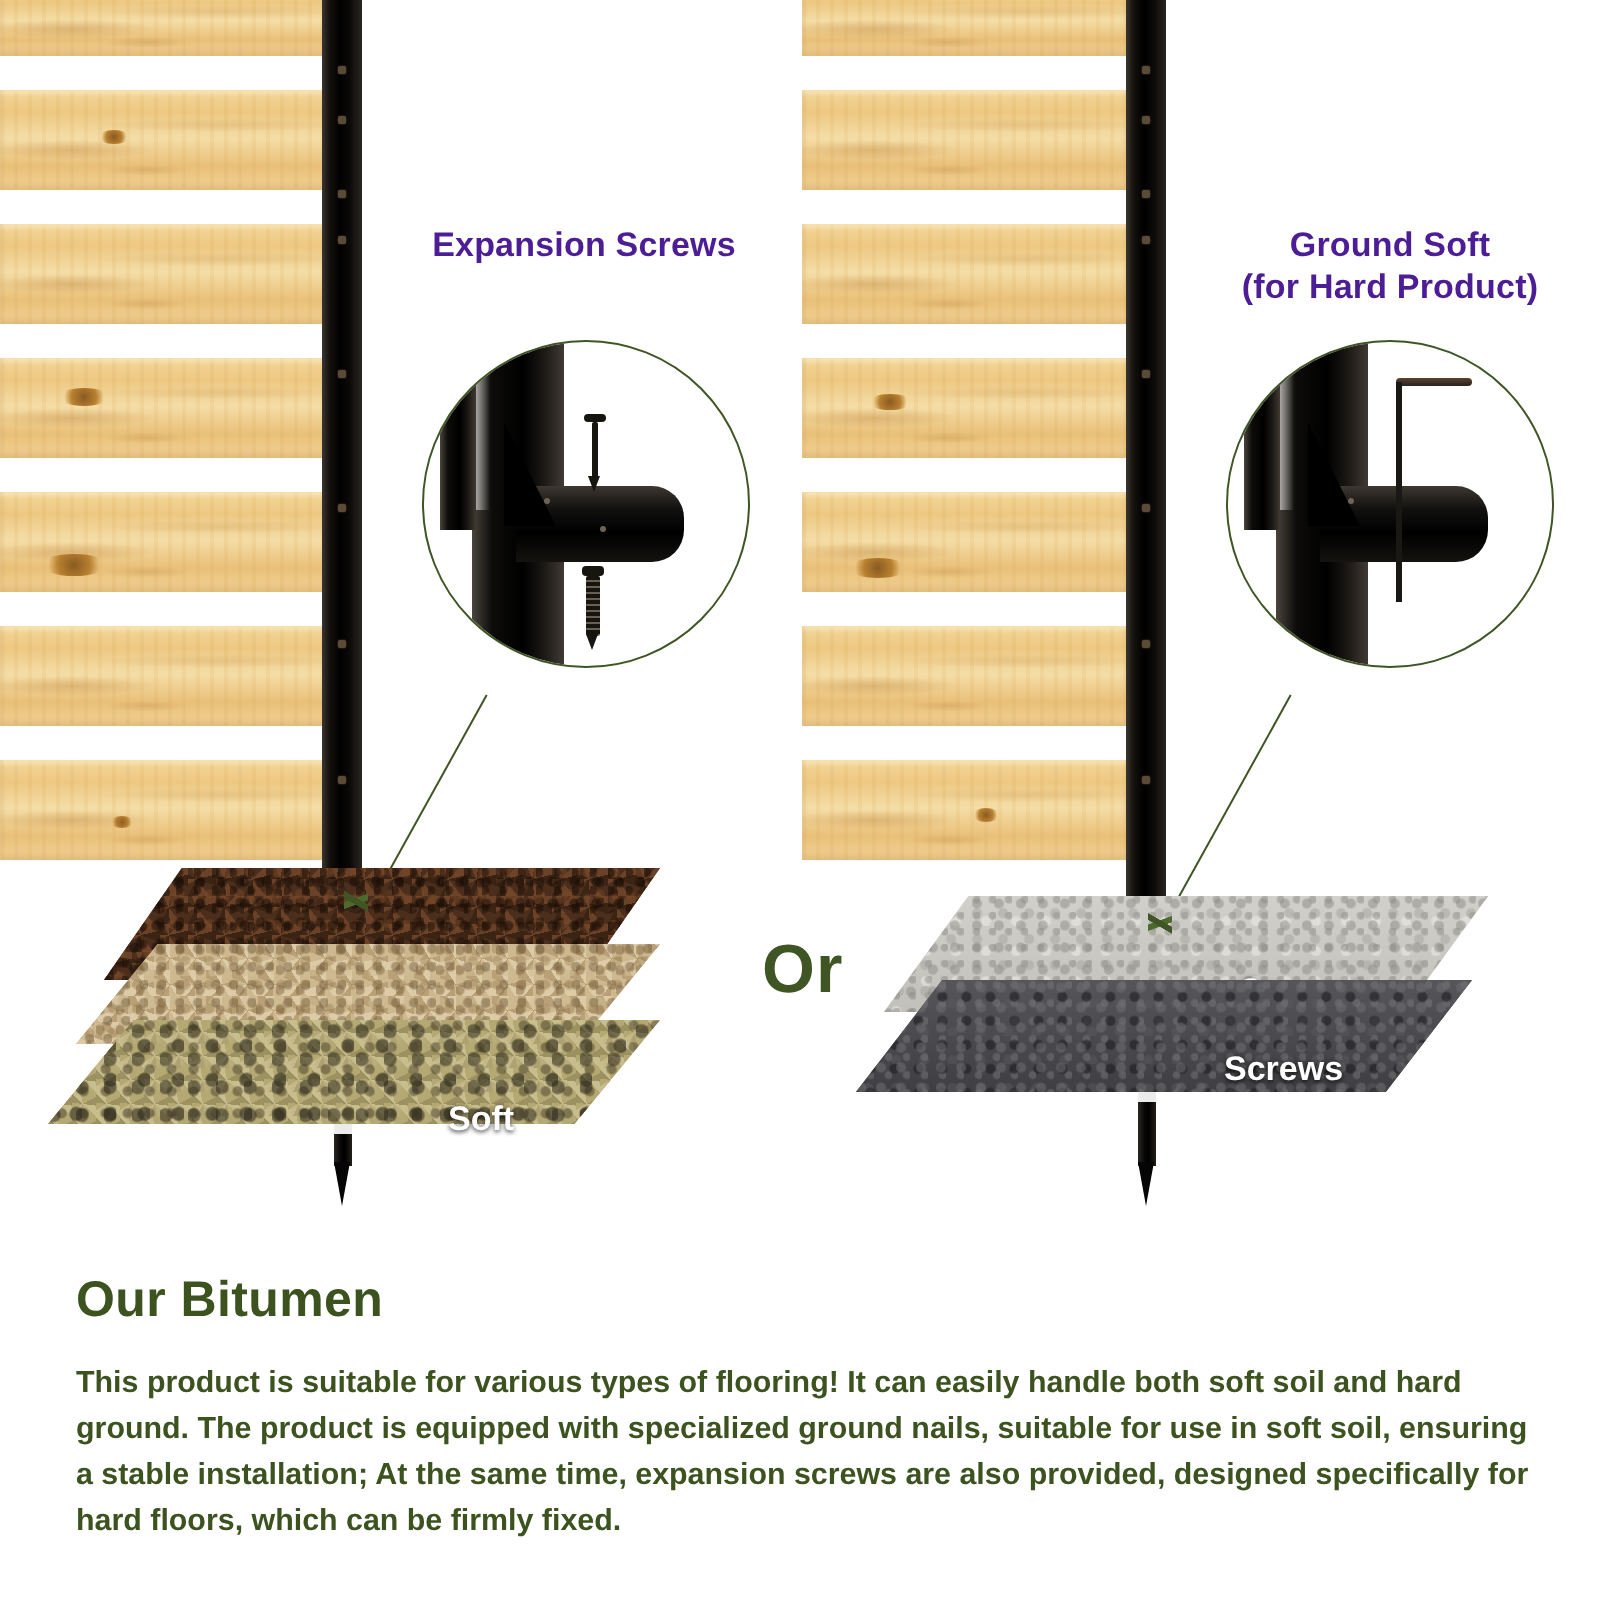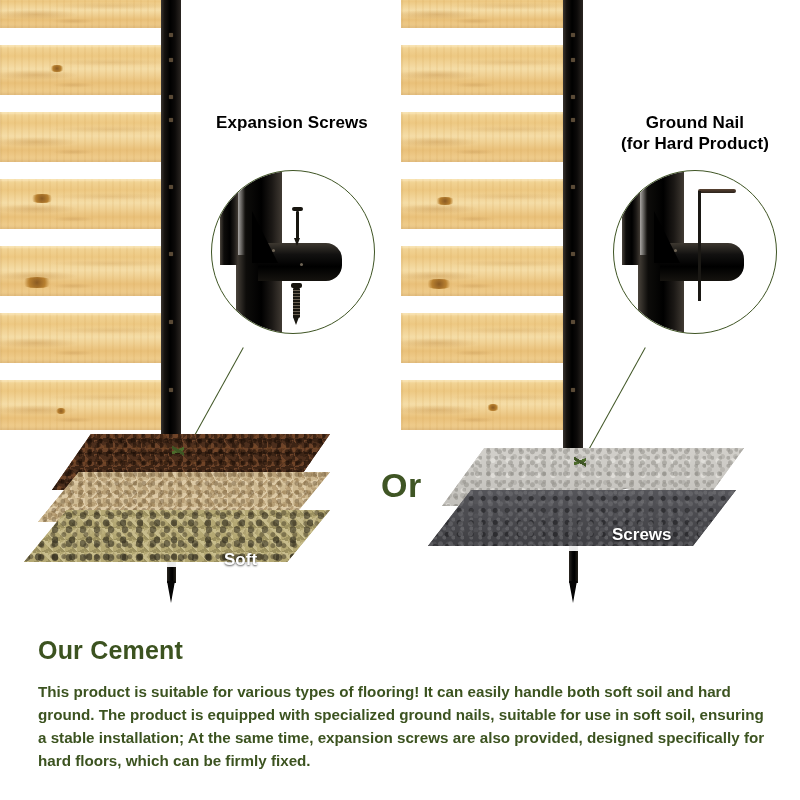--- a/index.html
+++ b/index.html
@@ -42,21 +42,21 @@
     background:linear-gradient(90deg,#2b2722 0%,#050505 40%,#000 60%,#232019 100%);
   }
   .stake-tip{
     position:absolute; width:0; height:0;
     border-left:4.5px solid transparent; border-right:4.5px solid transparent;
     border-top:22px solid #050505;
   }
 
   
   .callout-label{
-    position:absolute; text-align:center; color:#000000;
+    position:absolute; text-align:center; color:#4c1d95;
     font-weight:bold; font-size:17px; line-height:1.25; letter-spacing:.1px;
     white-space:nowrap;
   }
   .callout-label .sub{ display:block; }
 
   
   .mag{ position:absolute; border-radius:50%; background:#ffffff;
         border:1.6px solid #3f5524; overflow:hidden; }
   .leader{ position:absolute; transform-origin:0 0; height:0;
            border-top:1.6px solid #3f5524; }
@@ -259,21 +259,21 @@
       <div class="br-post" style="left:8px; top:-6px; width:18px; height:100px;"></div>
       <div class="br-arm br-arm-round" style="left:46px; top:72px; width:84px; height:38px;"></div>
       <div class="br-gusset" style="left:40px; top:40px; width:26px; height:52px; clip-path:polygon(0 0,100% 100%,0 100%);"></div>
       <span class="dot-hole" style="left:60px; top:78px;"></span>
 
       <div class="nail-h" style="left:84px; top:18px; width:38px; height:4px;"></div>
       <div class="nail-v" style="left:84px; top:20px; width:3px; height:110px;"></div>
     </div>
 
     <div class="callout-label" style="left:595px; top:112px; width:200px;">
-      <span>Ground Nail</span>
+      <span>Ground Soft</span>
       <span class="sub">(for Hard Product)</span>
     </div>
 
     <div class="slab" style="left:52px; top:434px; width:278px; height:56px;">
       <div class="edge"></div>
       <div class="face tex-soil"></div>
     </div>
     <div class="slab-label" style="left:224px; top:470px;">Soft soil</div>
 
     <div class="slab" style="left:38px; top:472px; width:292px; height:50px;">
@@ -306,17 +306,17 @@
     </div>
     <div class="slab-label" style="left:612px; top:525px;">Screws</div>
 
     <div style="position:absolute; left:574px; top:450px; width:12px; height:24px;
                 background:linear-gradient(30deg, rgba(0,0,0,0) 45%, #3f5524 46% 56%, rgba(0,0,0,0) 57%),
                            linear-gradient(-20deg, rgba(0,0,0,0) 45%, #4c6a2b 46% 56%, rgba(0,0,0,0) 57%);"></div>
 
   </div>
 
   <div class="desc">
-    <h2>Our Cement</h2>
+    <h2>Our Bitumen</h2>
     <p>This product is suitable for various types of flooring! It can easily handle both soft soil and hard ground. The product is equipped with specialized ground nails, suitable for use in soft soil, ensuring a stable installation; At the same time, expansion screws are also provided, designed specifically for hard floors, which can be firmly fixed.</p>
   </div>
 
 </div>
 
 </body></html>

